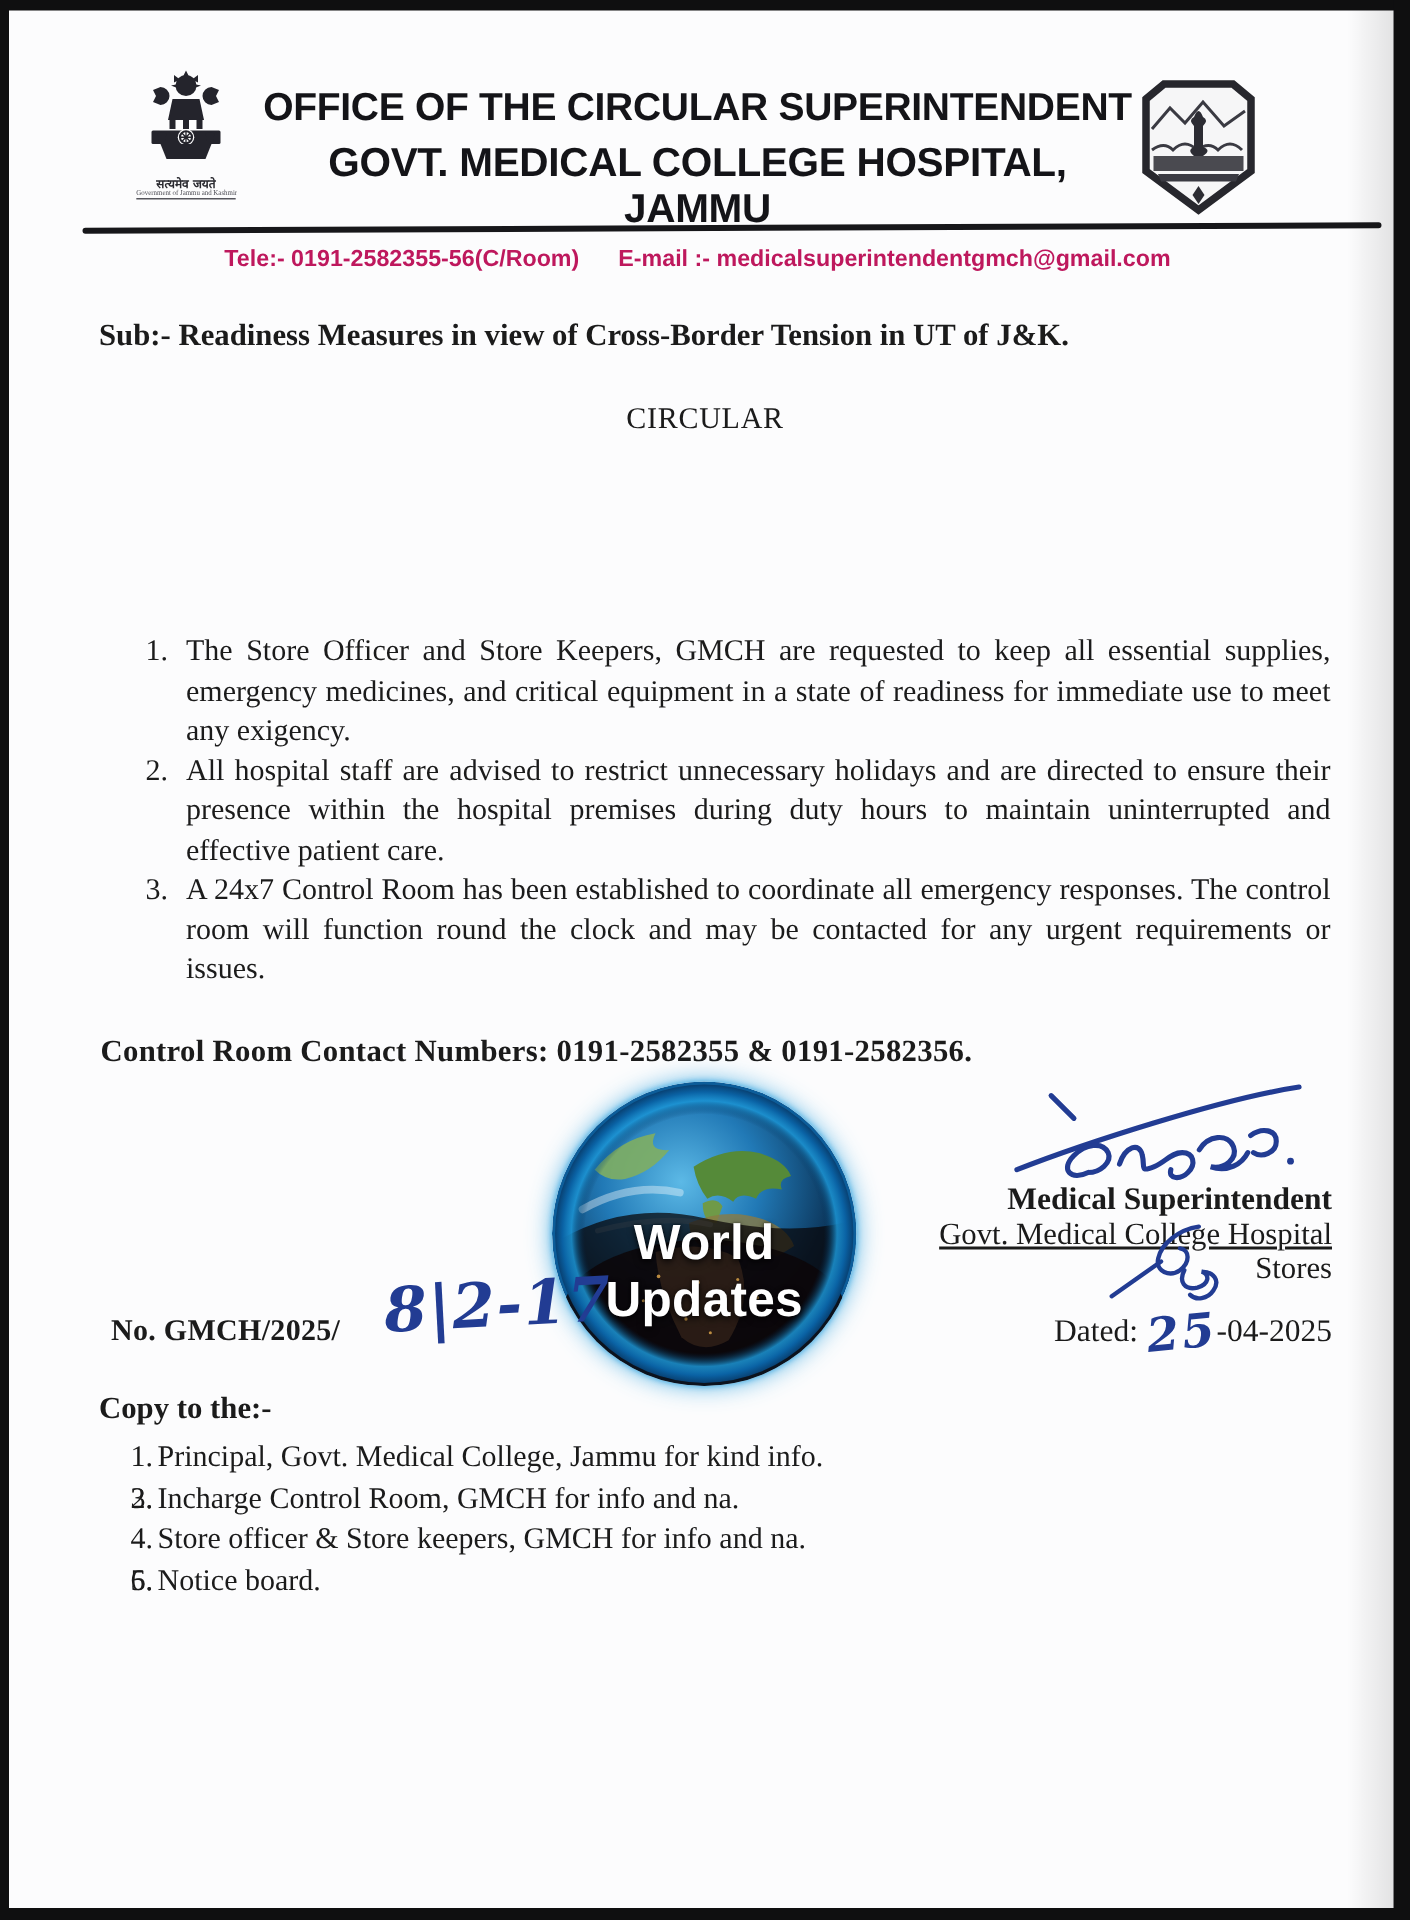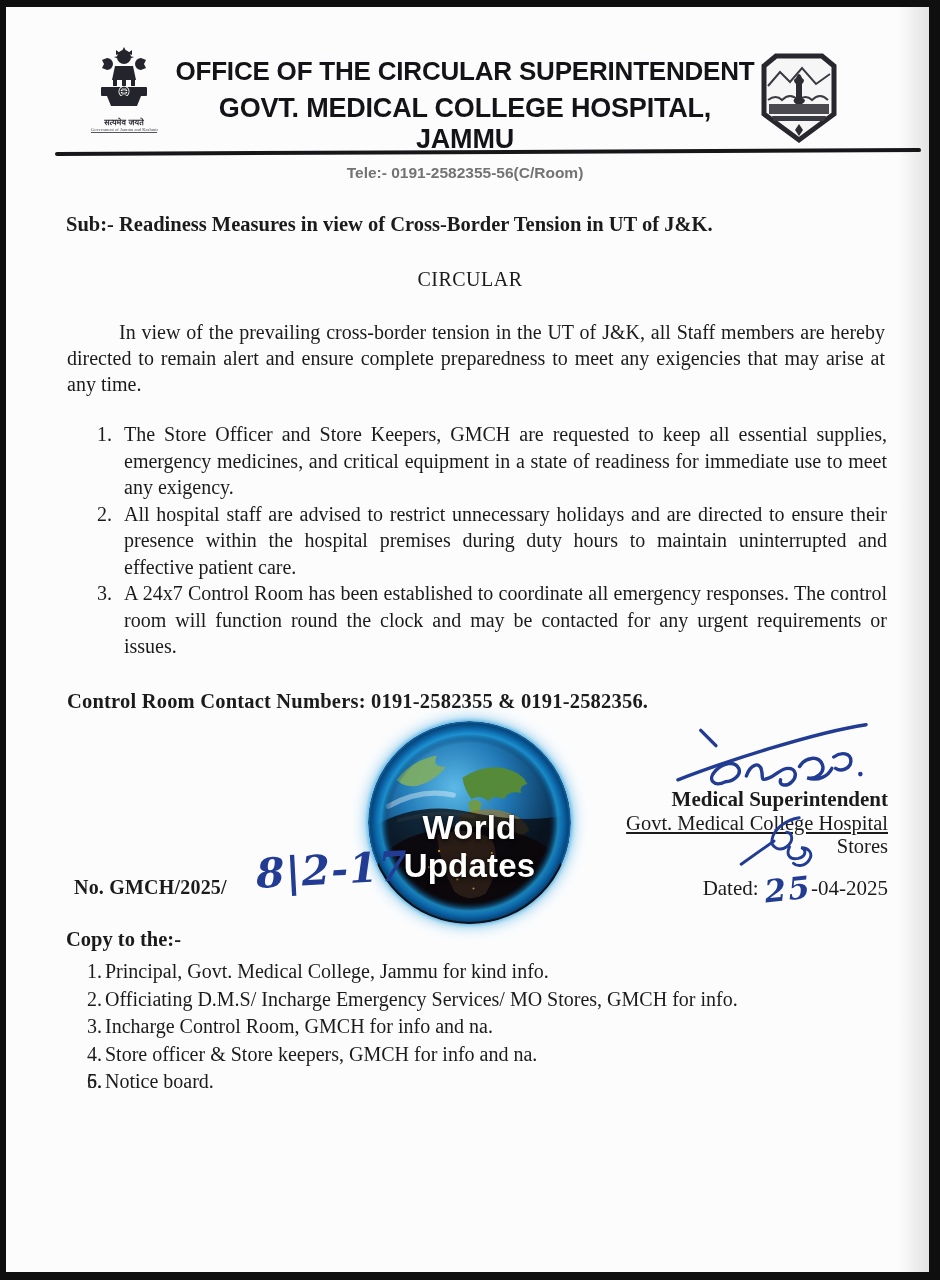--- a/index.html
+++ b/index.html
@@ -21,21 +21,21 @@
   
   .emblem { position:absolute; left:88px; top:44px; width:72px; text-align:center; }
   .emblem svg { display:block; margin:0 auto; }
   .emblem .motto { font-family:"DejaVu Sans",sans-serif; font-size:8px; font-weight:bold; color:#2a2a30; letter-spacing:0; }
   .emblem .caption { font-size:5px; color:#4a4a52; border-bottom:1px solid #55555c; white-space:nowrap; transform:scaleX(.92); }
   .shield { position:absolute; left:754px; top:52px; }
   .header-titles { position:absolute; left:170px; top:56px; width:590px; text-align:center;
     font-family:"Liberation Sans","DejaVu Sans",sans-serif; color:#141418; }
   .h-line1 { font-size:26px; font-weight:bold; letter-spacing:-0.2px; }
   .h-line2 { font-size:27px; font-weight:bold; margin-top:6px; letter-spacing:-0.2px; }
-  .h-contact { margin-top:9px; font-size:15.5px; font-weight:bold; display:flex; justify-content:center; gap:26px; white-space:nowrap; color:#737373; }
+  .h-contact { margin-top:9px; font-size:15.5px; font-weight:bold; display:flex; justify-content:center; gap:26px; white-space:nowrap; color:#be185d; }
   .rule { position:absolute; left:55px; top:150px; width:866px; height:4px; background:#17171a; transform:rotate(-0.25deg); border-radius:2px; }
 
   
   .subject { position:absolute; left:66px; top:213px; width:830px; font-size:20.5px; font-weight:bold; }
   .circular { position:absolute; left:0; top:268px; width:940px; text-align:center; font-size:20px; font-weight:normal; letter-spacing:0.5px; }
   .intro { position:absolute; left:67px; top:319px; width:818px; font-size:20px; line-height:26px; text-align:justify; text-indent:52px; }
   .directives { position:absolute; left:67px; top:421px; width:820px; list-style:none; }
   .directives li { position:relative; padding-left:57px; font-size:20px; line-height:26.5px; text-align:justify; }
   .directives li .num { position:absolute; left:30px; top:0; }
   .control-line { position:absolute; left:67px; top:690px; width:818px; font-size:20.5px; font-weight:bold; letter-spacing:0.2px; }
@@ -103,41 +103,41 @@
       </svg>
       <div class="motto">सत्यमेव जयते</div>
       <div class="caption">Government of Jammu and Kashmir</div>
     </div>
 
     <div class="header-titles">
       <div class="h-line1">OFFICE OF THE CIRCULAR SUPERINTENDENT</div>
       <div class="h-line2">GOVT. MEDICAL COLLEGE HOSPITAL, JAMMU</div>
       <div class="h-contact">
         <span>Tele:- 0191-2582355-56(C/Room)</span>
+        <span>E-mail :- medicalsuperintendentgmch@gmail.com</span>
       </div>
     </div>
 
     <div class="shield">
       <svg width="90" height="92" viewBox="0 0 90 92">
         <path d="M10,14 L22,4 L68,4 L80,14 L80,62 L45,88 L10,62 Z" fill="#f6f6f7" stroke="#27272d" stroke-width="5"></path>
         <path d="M14,34 L26,20 L36,30 L48,16 L62,32 L76,22" fill="none" stroke="#3a3a42" stroke-width="2"></path>
         <path d="M14,48 q8,-6 14,0 q8,-8 16,0 q8,-6 14,0 q8,-8 16,0" fill="none" stroke="#3a3a42" stroke-width="2"></path>
         <path d="M42,26 q3,-8 6,0 q4,2 0,6 l0,14 q6,2 0,6 l-6,0 q-5,-4 0,-6 l0,-14 q-4,-4 0,-6" fill="#2c2c33"></path>
         <rect x="15" y="52" width="60" height="10" fill="#2c2c33" opacity="0.85"></rect>
         <path d="M18,64 h54 l-2,5 h-50 z" fill="#3a3a42"></path>
         <path d="M45,72 l4,6 -4,6 -4,-6 z" fill="#2c2c33"></path>
       </svg>
     </div>
 
     <div class="rule"></div>
 
     <div class="subject">Sub:- Readiness Measures in view of Cross-Border Tension in UT of J&amp;K.</div>
     <div class="circular">CIRCULAR</div>
 
-    <div class="intro">In view of the prevailing cross-border tension in the UT of J&amp;K, all Staff members are hereby directed to remain alert and ensure complete preparedness to meet any exigencies that may arise at any time.</div>
 
     <ol class="directives">
       <li>
         <span class="num">1.</span>
         <span>The Store Officer and Store Keepers, GMCH are requested to keep all essential supplies, emergency medicines, and critical equipment in a state of readiness for immediate use to meet any exigency.</span>
       </li>
       <li>
         <span class="num">2.</span>
         <span>All hospital staff are advised to restrict unnecessary holidays and are directed to ensure their presence within the hospital premises during duty hours to maintain uninterrupted and effective patient care.</span>
       </li>
@@ -223,21 +223,21 @@
       <span class="hand hand-day">25</span><span>-04-2025</span>
     </div>
 
     <div class="ref-line">No. GMCH/2025/</div>
     <span class="hand hand-number">8|2-17</span>
 
     <div class="copy-block">
       <div class="copy-heading">Copy to the:-</div>
       <ol class="copy-list">
         <li><span class="num">1.</span><span>Principal, Govt. Medical College, Jammu for kind info.</span></li>
-        <li><span class="num">2.</span><span>Officiating D.M.S/ Incharge Emergency Services/ MO Stores, GMCH for info.</span></li>
+        <li><span class="num">2.</span></li>
         <li><span class="num">3.</span><span>Incharge Control Room, GMCH for info and na.</span></li>
         <li><span class="num">4.</span><span>Store officer &amp; Store keepers, GMCH for info and na.</span></li>
         <li><span class="num">5.</span></li>
         <li><span class="num">6.</span><span>Notice board.</span></li>
       </ol>
     </div>
 
     <div class="scan-shadow"></div>
   </div>
 

